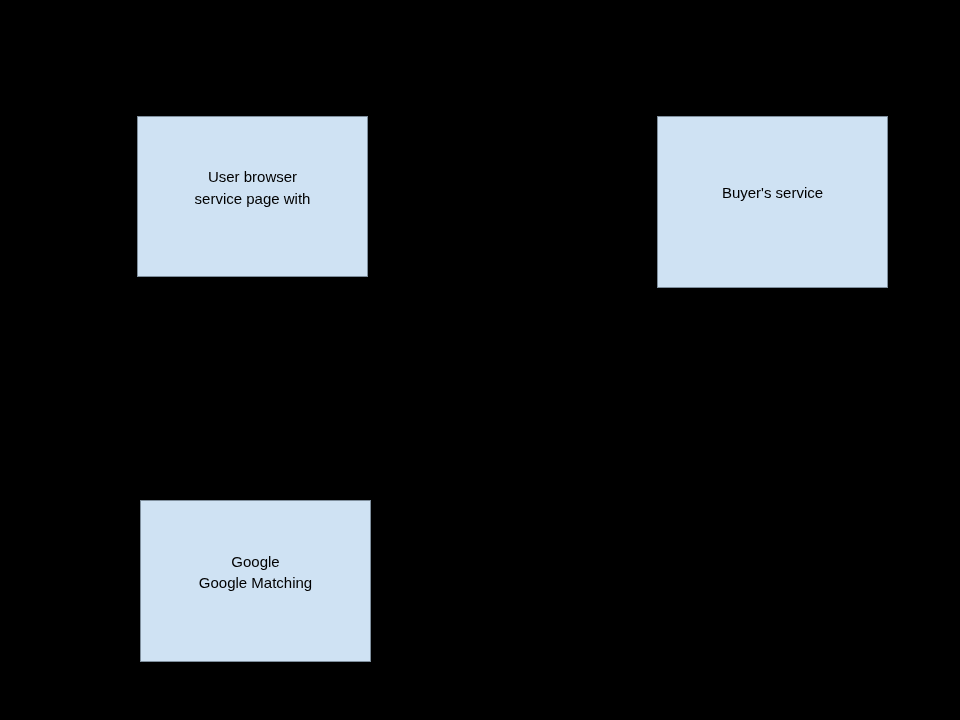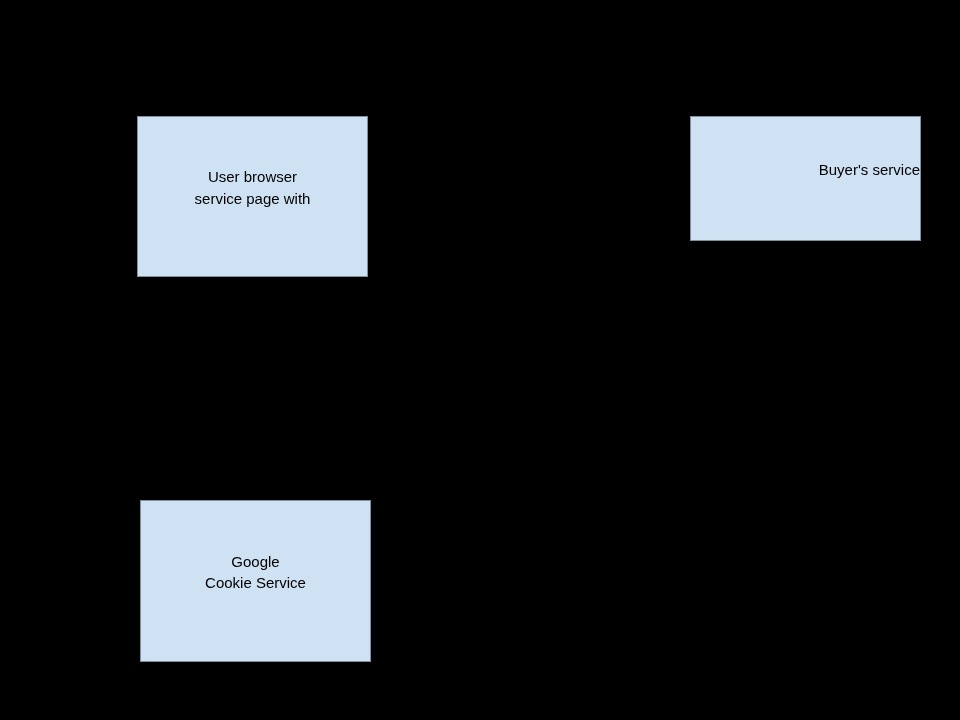--- a/index.html
+++ b/index.html
@@ -28,25 +28,24 @@
     align-items: center;
     justify-content: center;
   }
   .node-user-browser {
     left: 137px;
     top: 116px;
     width: 231px;
     height: 161px;
   }
   .node-buyers-service {
-    left: 690px;
+    left: 657px;
     top: 116px;
     width: 231px;
-    height: 125px;
-    justify-content: flex-end;
+    height: 172px;
   }
   .node-google-cms {
     left: 140px;
     top: 492px;
     width: 231px;
     height: 162px;
     margin-top: 8px;
   }
   .node-label {
     color: #000000;
@@ -74,17 +73,17 @@
 
   <div class="node node-buyers-service">
     <div class="node-label">
       <span class="line">Buyer's service</span>
     </div>
   </div>
 
   <div class="node node-google-cms">
     <div class="node-label">
       <span class="line">Google</span>
-      <span class="line">Cookie Service</span>
+      <span class="line">Google Matching</span>
     </div>
   </div>
 
 </div>
 
 </body></html>

